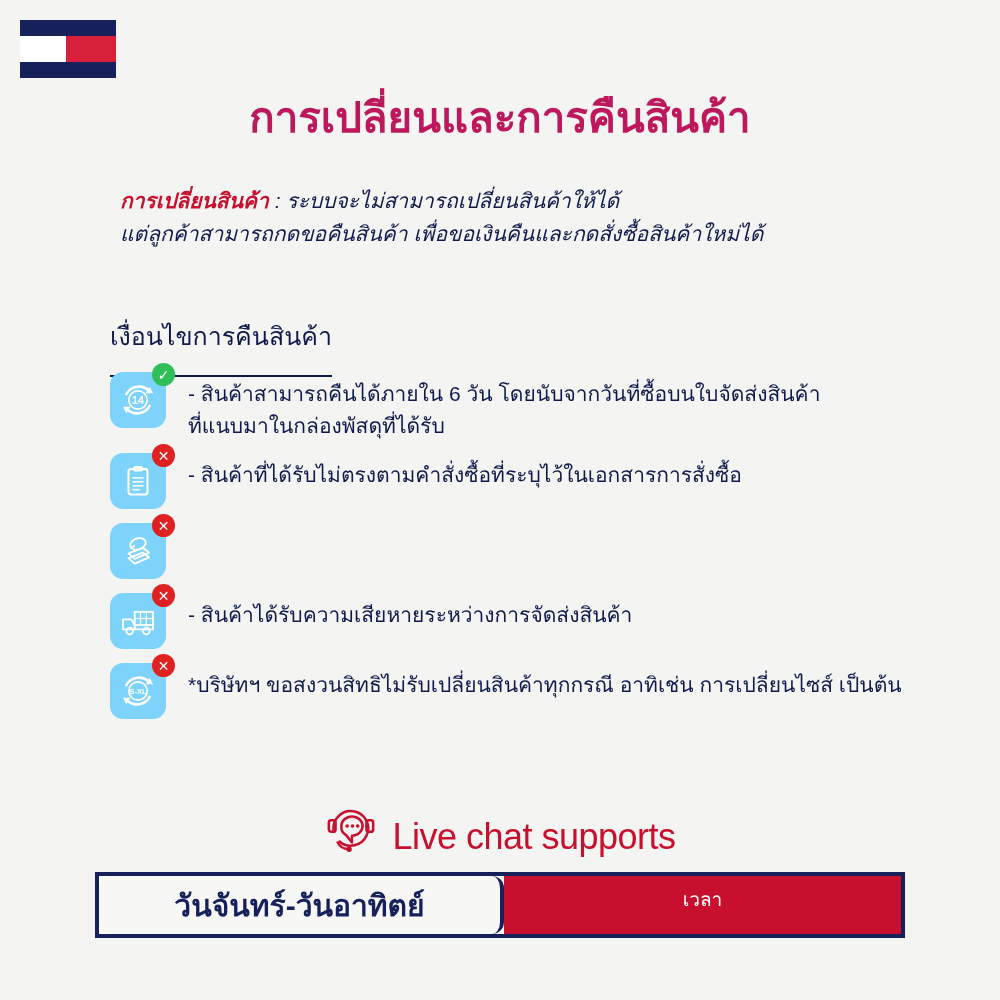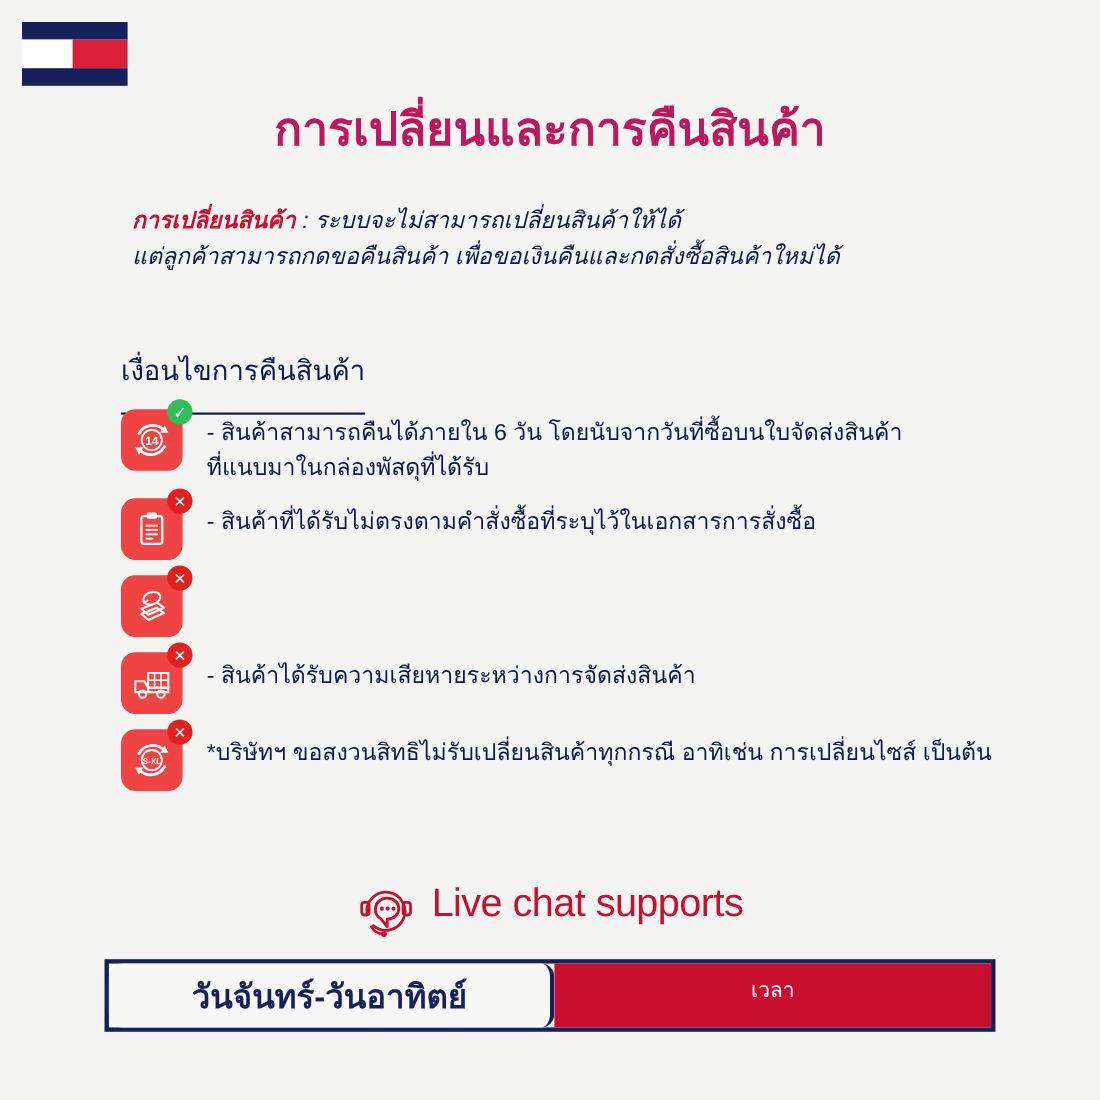--- a/index.html
+++ b/index.html
@@ -100,21 +100,21 @@
     position: relative;
     width: 56px;
     height: 56px;
     flex: 0 0 56px;
     margin-right: 22px;
   }
   .cond-icon {
     width: 56px;
     height: 56px;
     border-radius: 13px;
-    background: #ef4444;
+    background: #7dd3fc;
     display: flex;
     align-items: center;
     justify-content: center;
   }
   .badge {
     position: absolute;
     right: -9px;
     top: -9px;
     width: 23px;
     height: 23px;
@@ -139,21 +139,21 @@
   }
   .cond-text .l2 { display: block; }
 
   
   .livechat {
     position: absolute;
     top: 800px;
     left: 0;
     width: 1000px;
     display: flex;
-    align-items: flex-start;
+    align-items: flex-end;
     justify-content: center;
     gap: 14px;
   }
   .livechat-label {
     color: #c8102e;
     font-size: 36px;
     font-weight: 500;
     letter-spacing: -0.5px;
   }
 

